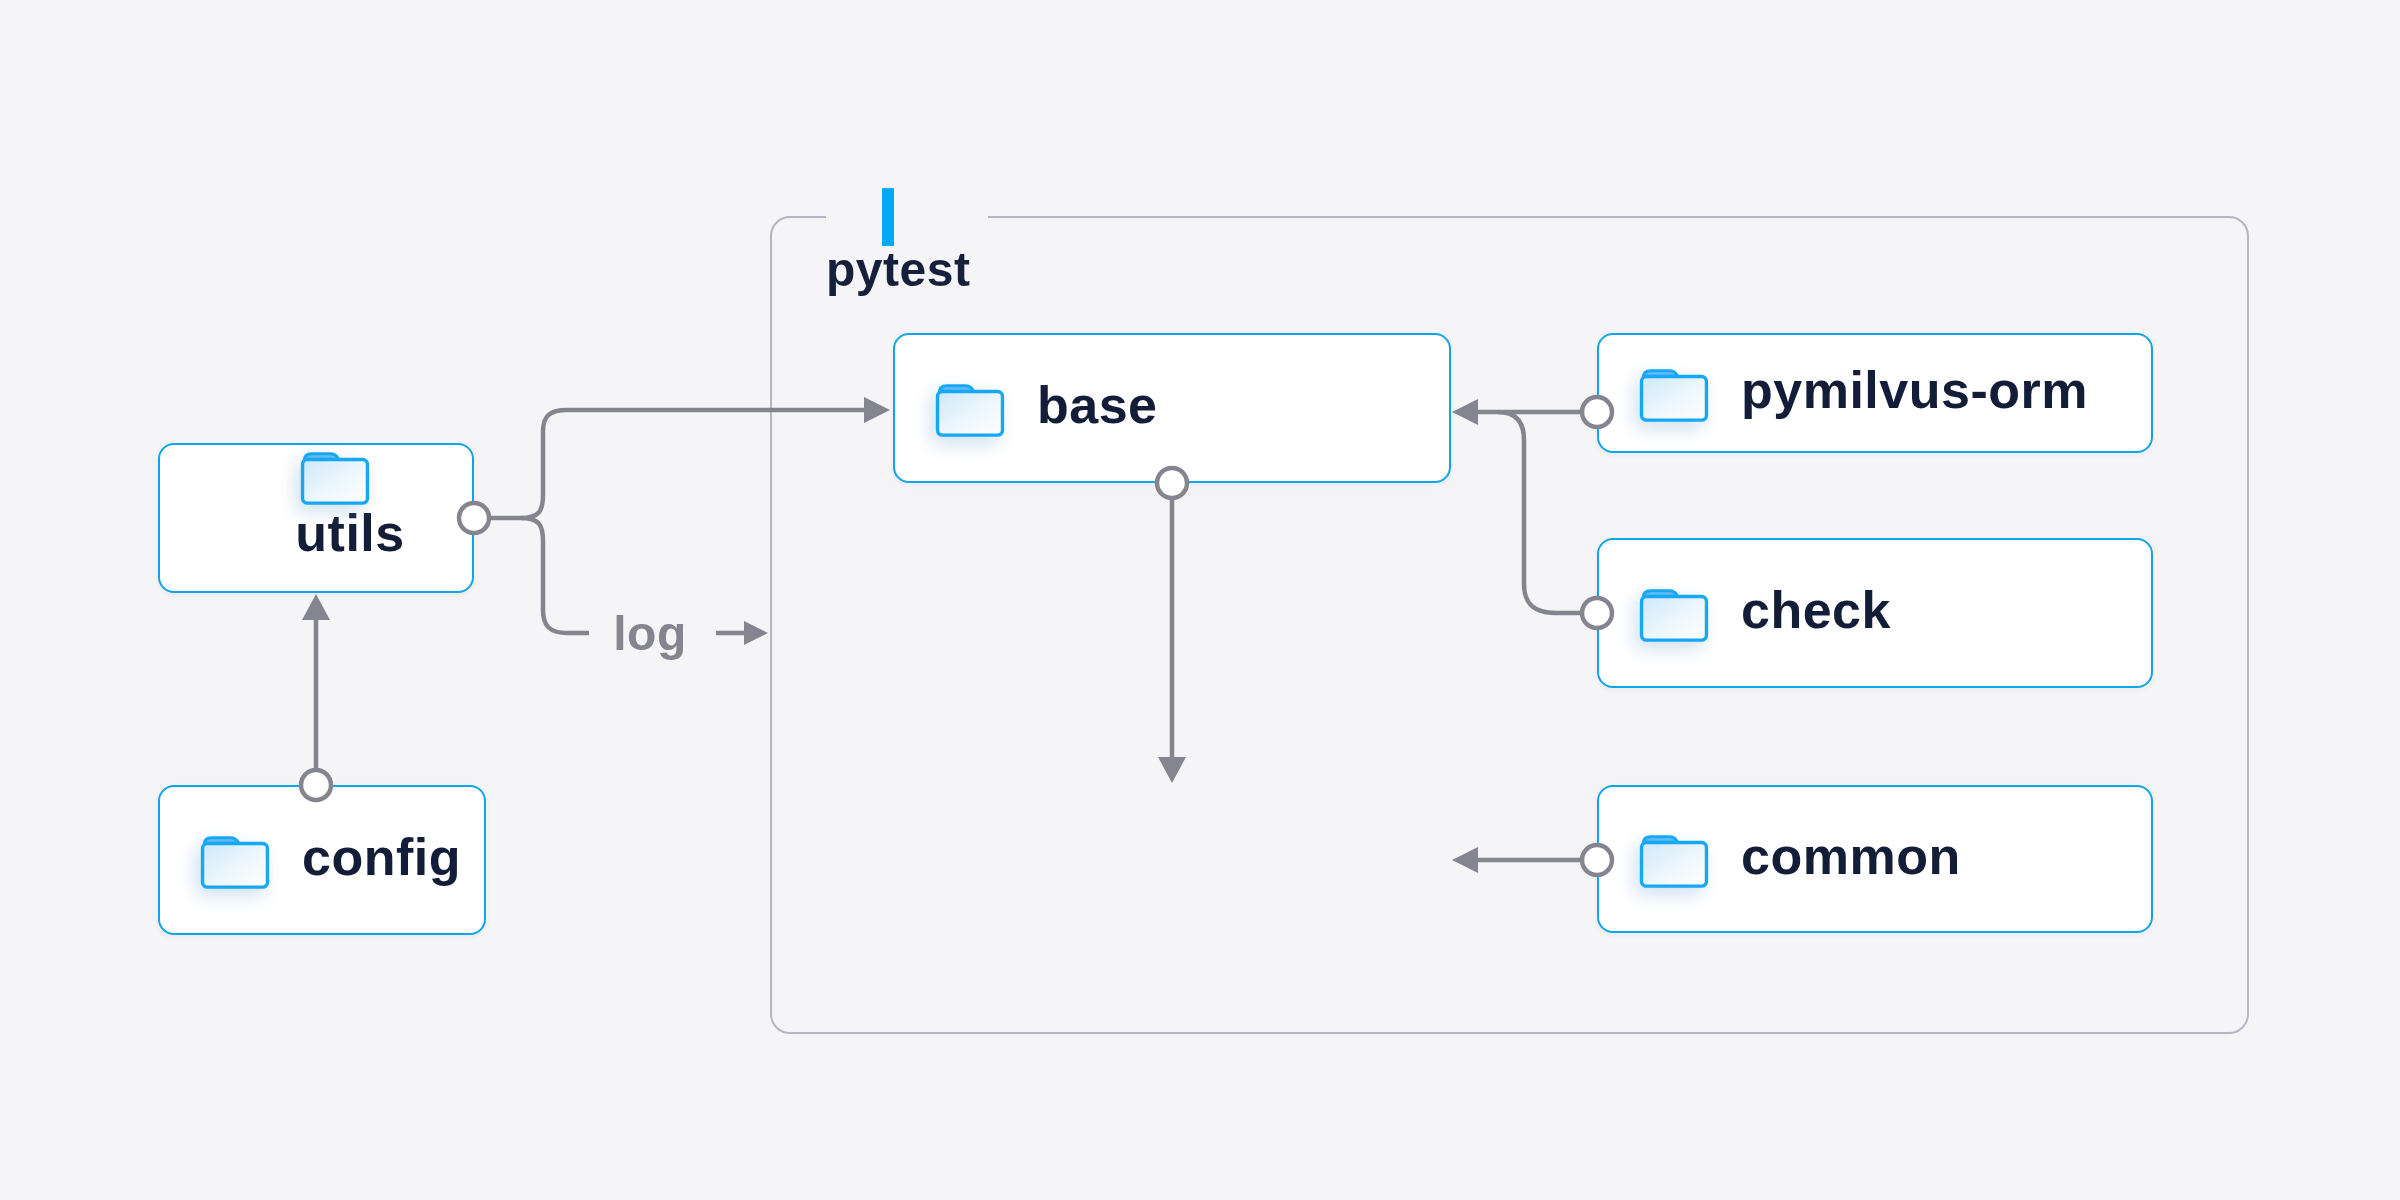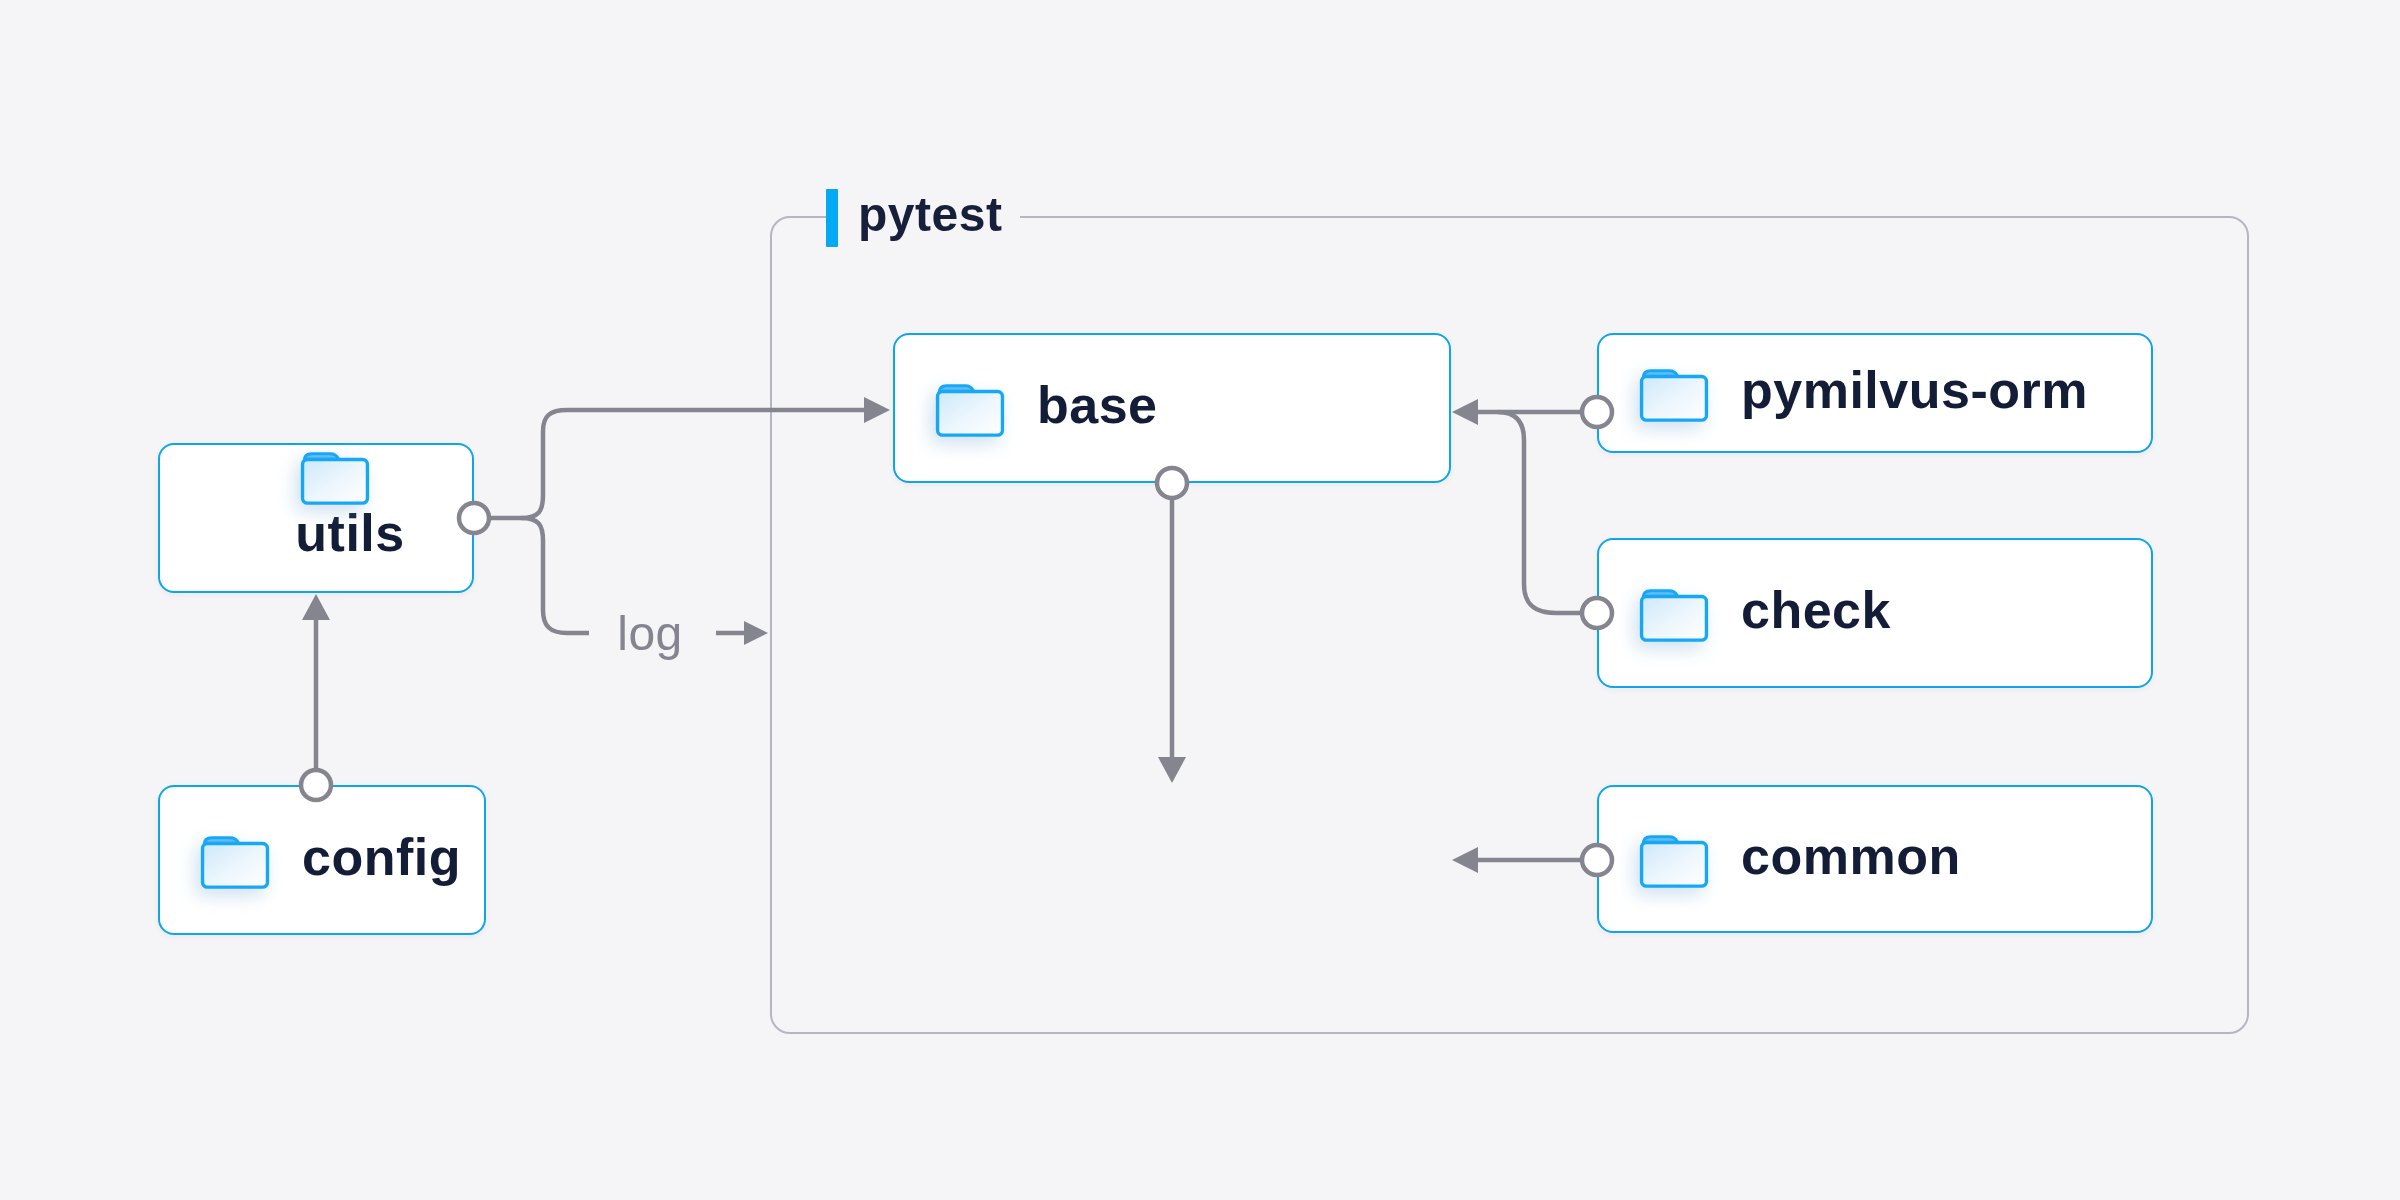--- a/index.html
+++ b/index.html
@@ -7,21 +7,21 @@
     position:relative;width:2400px;height:1200px;background:#f5f5f7;overflow:hidden;
     font-family:"Liberation Sans","DejaVu Sans",sans-serif;
   }
   
   .group{
     position:absolute;left:770px;top:216px;width:1475px;height:814px;
     border:2px solid #b6b5c4;border-radius:20px;
   }
   .group-label{
     position:absolute;left:54px;top:-30px;height:60px;
-    display:flex;align-items:center;background:#f5f5f7;padding:0 18px 0 0;
+    display:flex;align-items:center;background:#f5f5f7;padding:0 18px 0 0;flex-direction:column;
   }
   .accent-bar{
     width:12px;height:58px;background:#04a9f3;margin-right:20px;border-radius:1px;flex:none;
   }
   .group-label-text{
     font-size:48px;font-weight:700;color:#16203a;letter-spacing:.5px;line-height:1;
     padding-bottom:6px;
   }
   
   .node{
@@ -43,21 +43,21 @@
   .node-common      {left:1597px;top:785px; width:556px;height:148px;}
   
   .edges-svg{position:absolute;left:0;top:0;z-index:5;pointer-events:none;}
   .edge{stroke:#85858f;stroke-width:4.5;fill:none;}
   .edge-dot{fill:#ffffff;stroke:#85858f;stroke-width:4.5;}
   .edge-head{fill:#85858f;stroke:none;}
   
   .edge-label{
     position:absolute;left:594px;top:604px;width:112px;height:58px;z-index:6;
     display:flex;align-items:center;justify-content:center;
-    font-size:48px;font-weight:400;color:#85858f;letter-spacing:.5px;
+    font-size:48px;font-weight:700;color:#85858f;letter-spacing:.5px;
   }
 </style>
 </head>
 <body>
 
 <div class="canvas">
 
   <svg width="0" height="0" style="position:absolute" aria-hidden="true">
     <defs>
       <linearGradient id="fbody" x1="0" y1="0" x2="1" y2="1">

